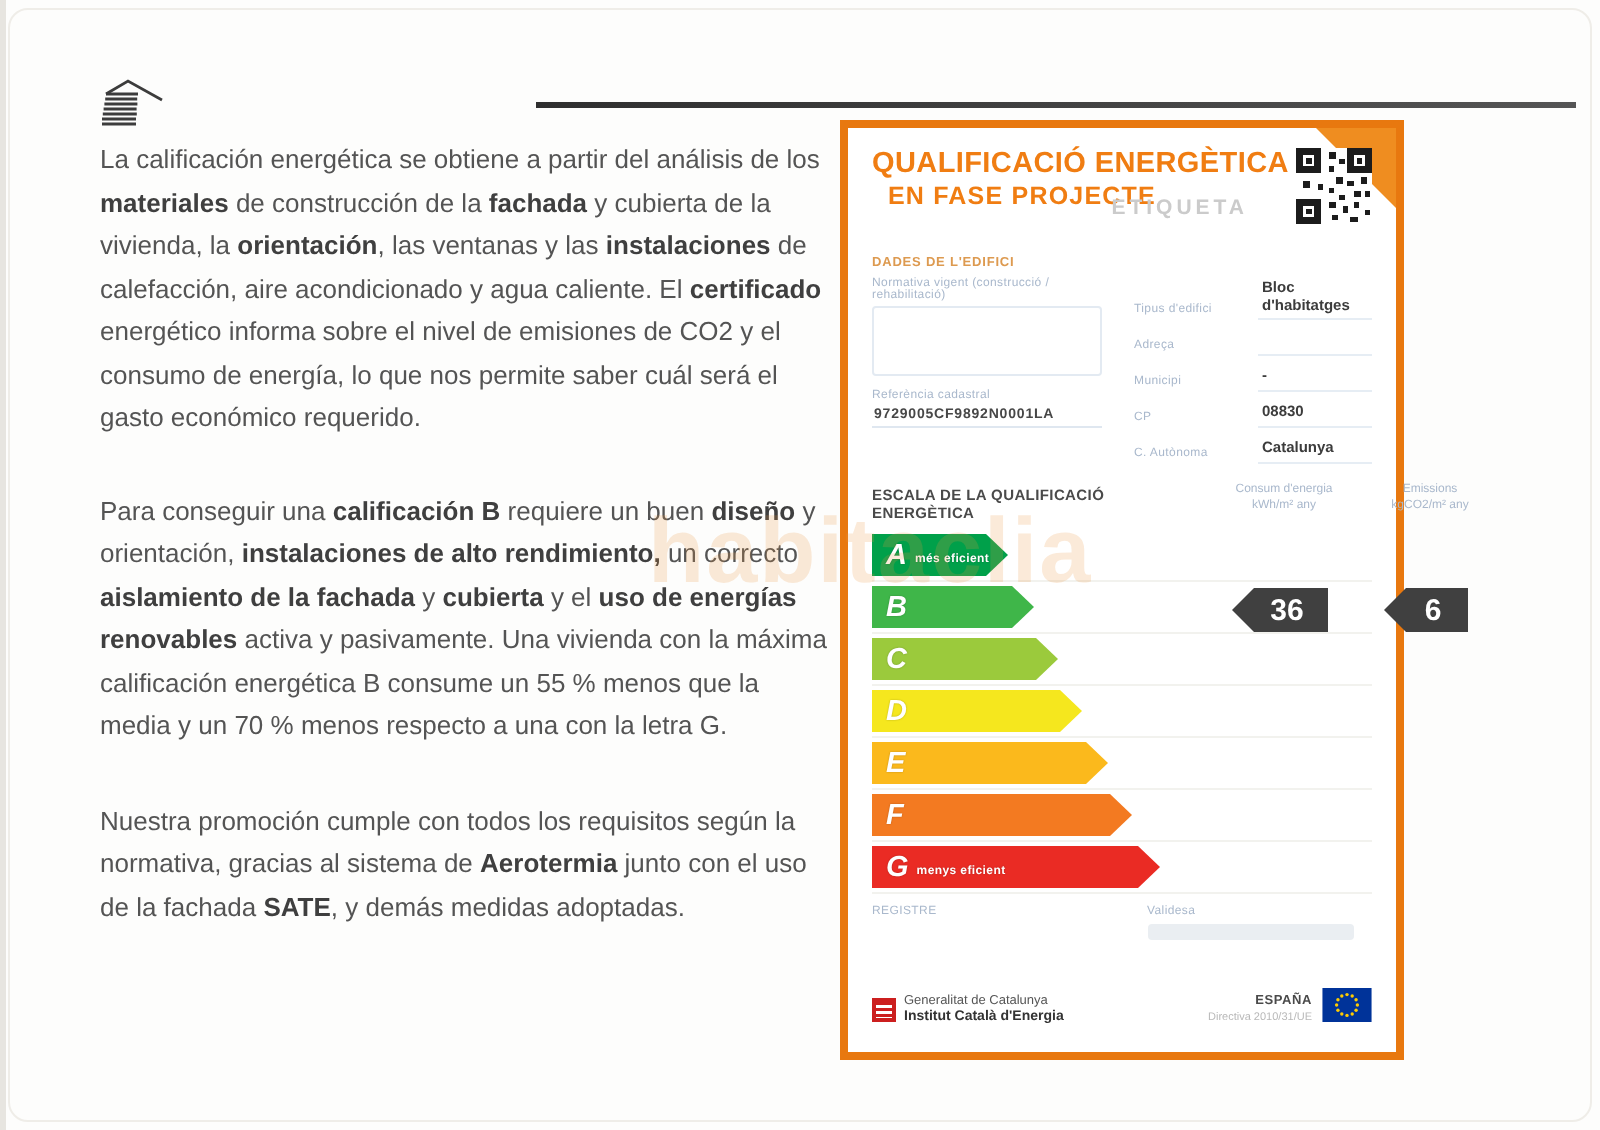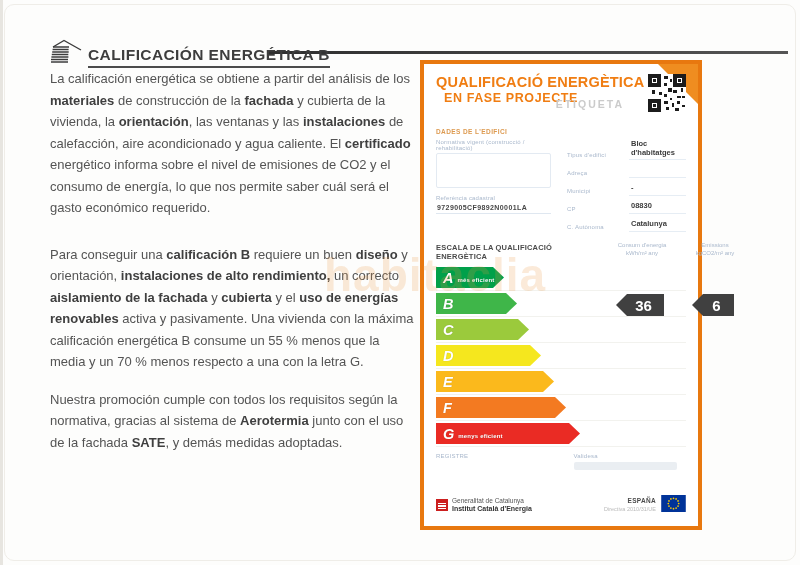--- a/index.html
+++ b/index.html
@@ -17,21 +17,21 @@
   .left-col{position:absolute;left:50px;top:38px;width:368px;color:#4d4d4d;}
   .title-row{display:flex;align-items:flex-end;gap:6px;}
   .doc-title{
     font-size:15.5px;font-weight:bold;color:#3d3d3d;letter-spacing:.4px;
     border-bottom:2px solid #4c4c4c;padding-bottom:2px;margin:0;
   }
   .para{font-size:13px;line-height:21.5px;color:#545454;margin:0;}
   .para b{color:#3f3f3f;}
   #p1{}
   #p2{margin-top:25px;}
-  #p3{margin-top:16px;}
+  #p3{margin-top:26px;}
 
   
   .watermark{
     position:absolute;left:324px;top:248px;z-index:6;
     font-size:46px;font-weight:bold;color:rgba(236,152,66,0.20);
     letter-spacing:1px;pointer-events:none;white-space:nowrap;
   }
 
   
   .cert{
@@ -125,21 +125,20 @@
 <div class="left-col">
   <div class="title-row">
     <span>
       <svg width="32" height="26" viewBox="0 0 32 26">
         <g stroke="#3c3c3c" stroke-width="1.4" fill="none">
           <path d="M3 9 h16 M2.6 11.5 h16 M2.2 14 h16.5 M1.8 16.5 h16.5 M1.4 19 h17 M1 21.5 h17 M1 24 h17"></path>
           <path d="M3 9 L14 2.5 L31 12"></path>
         </g>
       </svg>
     </span>
-    <h1 class="doc-title">CALIFICACIÓN ENERGÉTICA B</h1>
   </div>
   <p class="para" id="p1"><span>La calificación energética se obtiene a partir del análisis de los </span><b>materiales</b><span> de construcción de la </span><b>fachada</b><span> y cubierta de la vivienda, la </span><b>orientación</b><span>, las ventanas y las </span><b>instalaciones</b><span> de calefacción, aire acondicionado y agua caliente. El </span><b>certificado</b><span> energético informa sobre el nivel de emisiones de CO2 y el consumo de energía, lo que nos permite saber cuál será el gasto económico requerido.</span></p>
   <p class="para" id="p2"><span>Para conseguir una </span><b>calificación B</b><span> requiere un buen </span><b>diseño</b><span> y orientación, </span><b>instalaciones de alto rendimiento,</b><span> un correcto </span><b>aislamiento de la fachada</b><span> y </span><b>cubierta</b><span> y el </span><b>uso de energías renovables</b><span> activa y pasivamente. Una vivienda con la máxima calificación energética B consume un 55 % menos que la media y un 70 % menos respecto a una con la letra G.</span></p>
   <p class="para" id="p3"><span>Nuestra promoción cumple con todos los requisitos según la normativa, gracias al sistema de </span><b>Aerotermia</b><span> junto con el uso de la fachada </span><b>SATE</b><span>, y demás medidas adoptadas.</span></p>
 </div>
 
 <div class="watermark">habitaclia</div>
 
 <div class="cert">
   <div class="cert-corner"></div>

